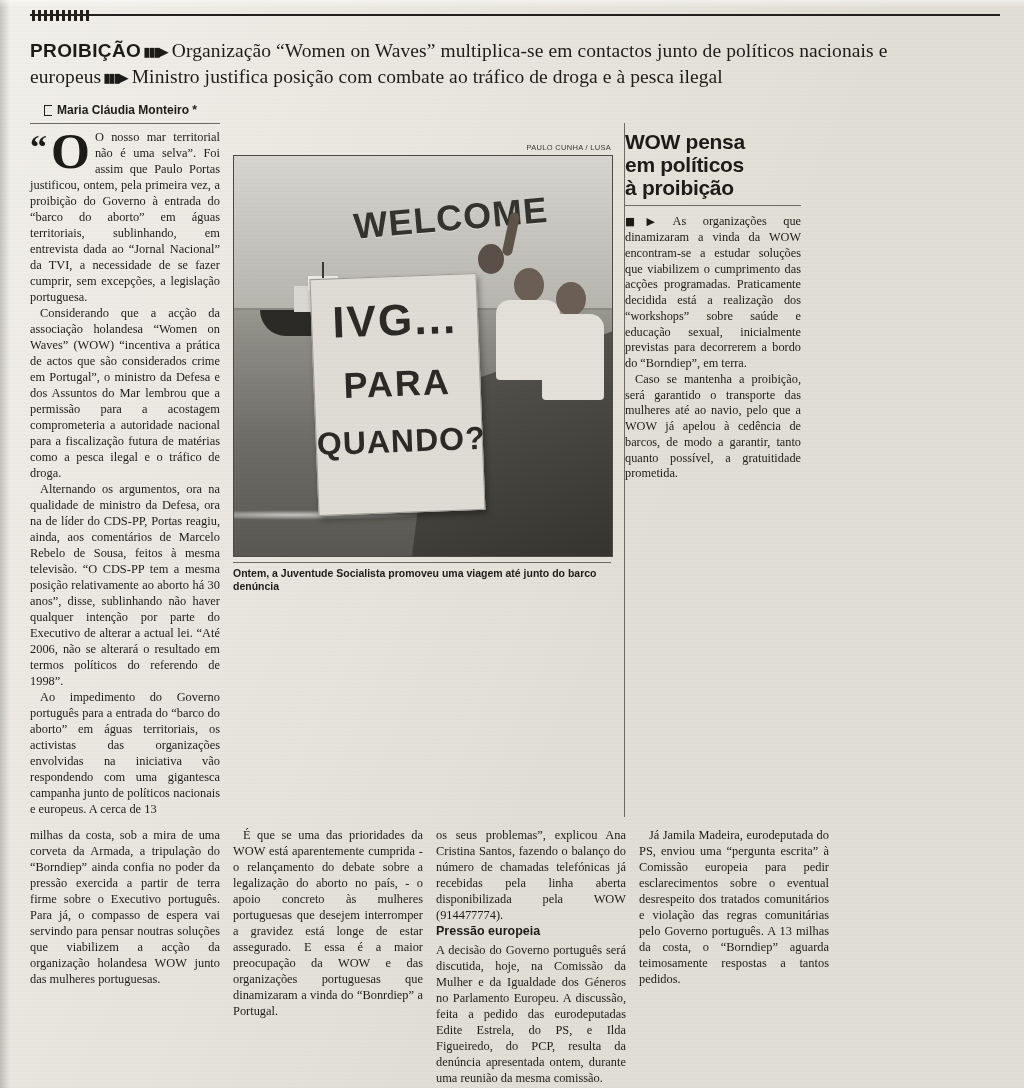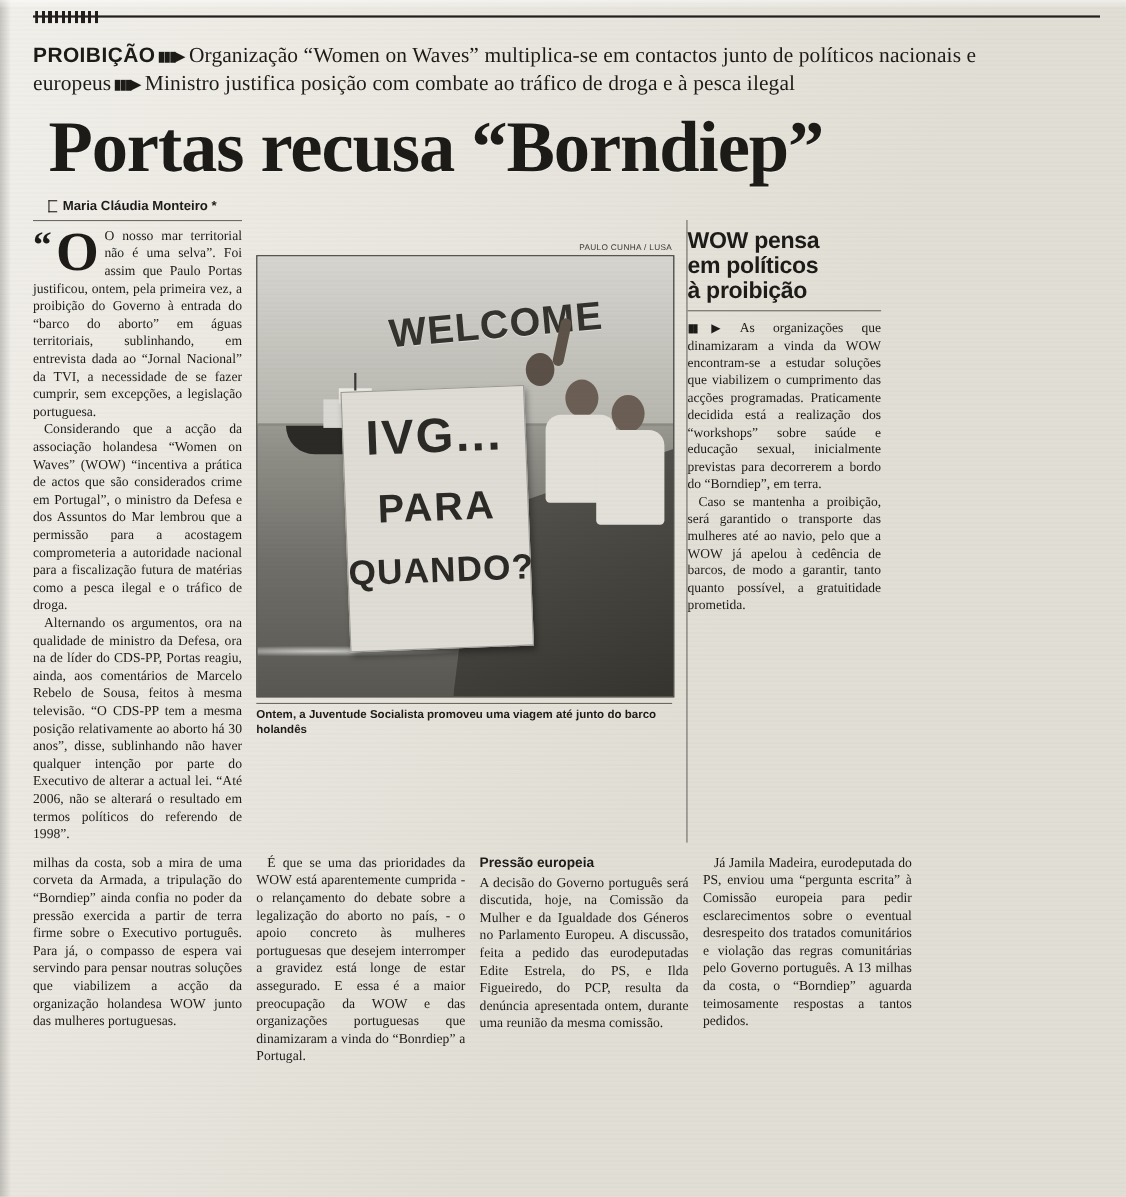--- a/index.html
+++ b/index.html
@@ -276,34 +276,34 @@
   <div class="edge-top"></div>
   <div class="barcode"></div>
 
   <div class="topbar">
     <div class="kicker">
       <span class="label">PROIBIÇÃO</span><span class="tri">▮▮▮▶</span><span>Organização “Women on Waves” multiplica-se em contactos junto de políticos nacionais e europeus</span><span class="tri">▮▮▮▶</span><span>Ministro justifica posição com combate ao tráfico de droga e à pesca ilegal</span>
     </div>
   </div>
 
   <div class="headline">
-    <span>Portas recusa “Borndiep”</span>
   </div>
 
   <div class="byline">
     <span class="mark"></span>
     <span>Maria Cláudia Monteiro *</span>
   </div>
 
   <div class="body-grid">
 
     <div class="col c1 bodytext hr-top">
       <p class="first"><span class="dropquote">“</span><span class="dropcap">O</span><span>O nosso mar territorial não é uma selva”. Foi assim que Paulo Portas justificou, ontem, pela primeira vez, a proibição do Governo à entrada do “barco do aborto” em águas territoriais, sublinhando, em entrevista dada ao “Jornal Nacional” da TVI, a necessidade de se fazer cumprir, sem excepções, a legislação portuguesa.</span></p>
       <p>Considerando que a acção da associação holandesa “Women on Waves” (WOW) “incentiva a prática de actos que são considerados crime em Portugal”, o ministro da Defesa e dos Assuntos do Mar lembrou que a permissão para a acostagem comprometeria a autoridade nacional para a fiscalização futura de matérias como a pesca ilegal e o tráfico de droga.</p>
       <p>Alternando os argumentos, ora na qualidade de ministro da Defesa, ora na de líder do CDS-PP, Portas reagiu, ainda, aos comentários de Marcelo Rebelo de Sousa, feitos à mesma televisão. “O CDS-PP tem a mesma posição relativamente ao aborto há 30 anos”, disse, sublinhando não haver qualquer intenção por parte do Executivo de alterar a actual lei. “Até 2006, não se alterará o resultado em termos políticos do referendo de 1998”.</p>
+      <p>Ao impedimento do Governo português para a entrada do “barco do aborto” em águas territoriais, os activistas das organizações envolvidas na iniciativa vão respondendo com uma gigantesca campanha junto de políticos nacionais e europeus. A cerca de 13</p>
     </div>
 
     <div class="col c2 photo-wrap">
       <div class="credit">PAULO CUNHA / LUSA</div>
       <div class="photo">
         <div class="sea"></div>
         <div class="sky"></div>
         <div class="horizon"></div>
 
         <div class="ship">
@@ -325,21 +325,21 @@
         <div class="p-body" style="right:8px;top:158px;width:62px;height:86px;"></div>
         <div class="person p-head" style="right:108px;top:88px;width:26px;height:30px;background:#5b5048;"></div>
         <div class="arm" style="right:96px;top:56px;width:10px;height:44px;transform:rotate(12deg);"></div>
 
         <div class="sign">
           <span class="l s1">IVG...</span>
           <span class="l s2">PARA</span>
           <span class="l s3">QUANDO?</span>
         </div>
       </div>
-      <div class="caption">Ontem, a Juventude Socialista promoveu uma viagem até junto do barco holandês</div>
+      <div class="caption">Ontem, a Juventude Socialista promoveu uma viagem até junto do barco denúncia</div>
     </div>
 
     <div class="col sidebar sidebox">
       <h2>
         <span>WOW pensa</span><br>
         <span>em políticos</span><br>
         <span>à proibição</span>
       </h2>
       <div class="hr"></div>
       <div class="text">
@@ -352,20 +352,21 @@
   <div class="lower">
     <div class="lcol bodytext">
       <p class="first">milhas da costa, sob a mira de uma corveta da Armada, a tripulação do “Borndiep” ainda confia no poder da pressão exercida a partir de terra firme sobre o Executivo português. Para já, o compasso de espera vai servindo para pensar noutras soluções que viabilizem a acção da organização holandesa WOW junto das mulheres portuguesas.</p>
 
     </div>
     <div class="lcol bodytext">
       <p>É que se uma das prioridades da WOW está aparentemente cumprida - o relançamento do debate sobre a legalização do aborto no país, - o apoio concreto às mulheres portuguesas que desejem interromper a gravidez está longe de estar assegurado. E essa é a maior preocupação da WOW e das organizações portuguesas que dinamizaram a vinda do “Bonrdiep” a Portugal.</p>
 
     </div>
     <div class="lcol bodytext">
+      <p class="first">os seus problemas”, explicou Ana Cristina Santos, fazendo o balanço do número de chamadas telefónicas já recebidas pela linha aberta disponibilizada pela WOW (914477774).</p>
       <div class="subhead">Pressão europeia</div>
       <p class="first">A decisão do Governo português será discutida, hoje, na Comissão da Mulher e da Igualdade dos Géneros no Parlamento Europeu. A discussão, feita a pedido das eurodeputadas Edite Estrela, do PS, e Ilda Figueiredo, do PCP, resulta da denúncia apresentada ontem, durante uma reunião da mesma comissão.</p>
 
     </div>
     <div class="lcol bodytext">
       <p>Já Jamila Madeira, eurodeputada do PS, enviou uma “pergunta escrita” à Comissão europeia para pedir esclarecimentos sobre o eventual desrespeito dos tratados comunitários e violação das regras comunitárias pelo Governo português. A 13 milhas da costa, o “Borndiep” aguarda teimosamente respostas a tantos pedidos.</p>
 
     </div>
   </div>
 

